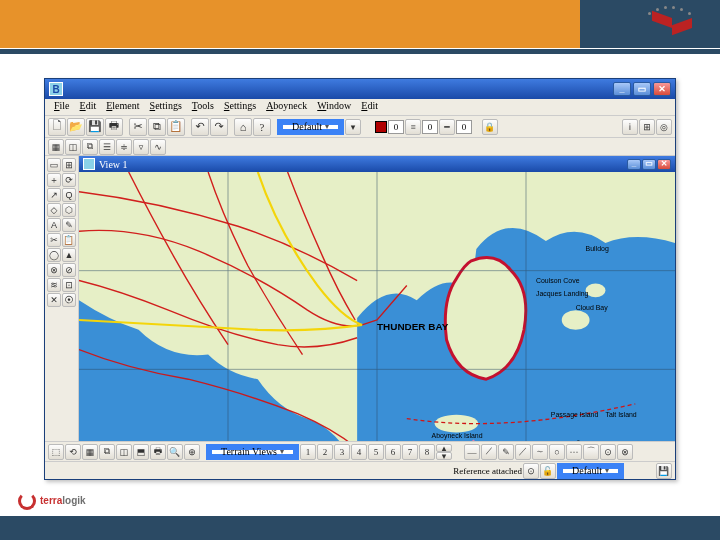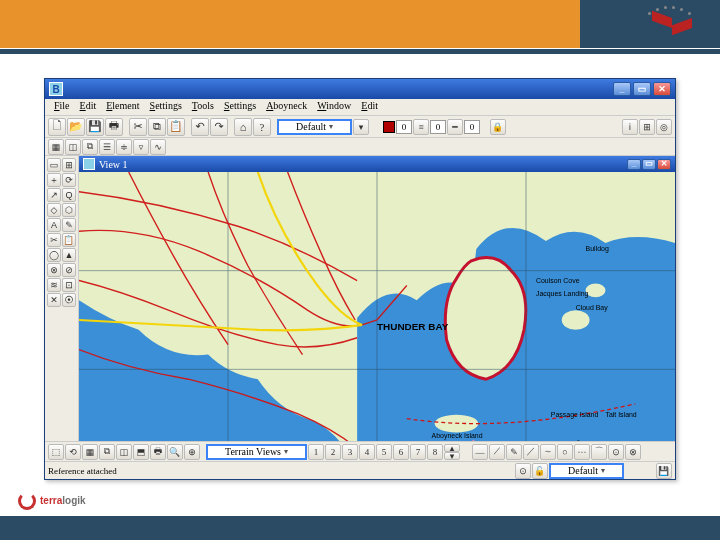--- a/index.html
+++ b/index.html
@@ -31,21 +31,21 @@
   .winbtn.close{background:linear-gradient(#f89898,#d84a3a)}
 
   .menubar{height:17px;background:#efece3;display:flex;align-items:flex-start;font:10px Tahoma;padding:0 4px;border-bottom:1px solid #ccc}
   .menubar span{padding:1px 5px;cursor:default}
   .menubar span:first-letter{text-decoration:underline}
 
   .tb{display:flex;align-items:center;height:22px;background:#efece3;border-bottom:1px solid #ccc;padding:0 3px;gap:1px;font:9px Tahoma}
   .tbtn{width:18px;height:18px;border:1px solid #bbb;background:linear-gradient(#fdfdfd,#e2ded4);display:flex;align-items:center;justify-content:center;font-size:11px;color:#333;border-radius:2px}
   .tbtn.small{width:16px;height:16px;font-size:9px}
   .sep{width:4px}
-  .tsel{height:16px;border:2px solid #3b82f6;background:#fff;padding:0 17px;font:10px Tahoma;display:flex;align-items:center}
+  .tsel{height:16px;border:6px solid #3b82f6;background:#fff;padding:0 9px;font:10px Tahoma;display:flex;align-items:center}
   .tsel::after{content:"▾";margin-left:3px;color:#555;font-size:8px}
   .swatch{width:12px;height:12px;border:1px solid #000}
   input.tnum{width:16px;height:14px;border:1px solid #999;font:9px Tahoma;text-align:center}
 
   .body{position:relative;display:flex;height:312px}
   .ltools{width:34px;background:#efece3;border-right:1px solid #ccc;display:flex;flex-wrap:wrap;align-content:flex-start;padding:2px;gap:1px}
   .ltools .tbtn{width:14px;height:14px;font-size:9px}
 
   .viewwrap{flex:1;position:relative;background:#fff}
   .vtitle{height:16px;background:linear-gradient(#3f7be0,#1a4aa8);color:#fff;font:10px Tahoma;display:flex;align-items:center;padding:0 4px}
@@ -279,21 +279,21 @@
       <div class="tbtn small">✎</div>
       <div class="tbtn small">／</div>
       <div class="tbtn small">～</div>
       <div class="tbtn small">○</div>
       <div class="tbtn small">⋯</div>
       <div class="tbtn small">⌒</div>
       <div class="tbtn small">⊙</div>
       <div class="tbtn small">⊗</div>
     </div>
     <div class="bb" style="height:18px">
-      <div class="flex1" style="text-align:left">
+      <div class="flex1" style="text-align:right">
         <span>Reference attached</span>
       </div>
       <div class="tbtn small">⊙</div>
       <div class="tbtn small">🔓</div>
       <div class="tsel">
           <span>Default</span>
         </div>
       <div class="sep" style="width:30px"></div>
       <div class="tbtn small">💾</div>
     </div>

